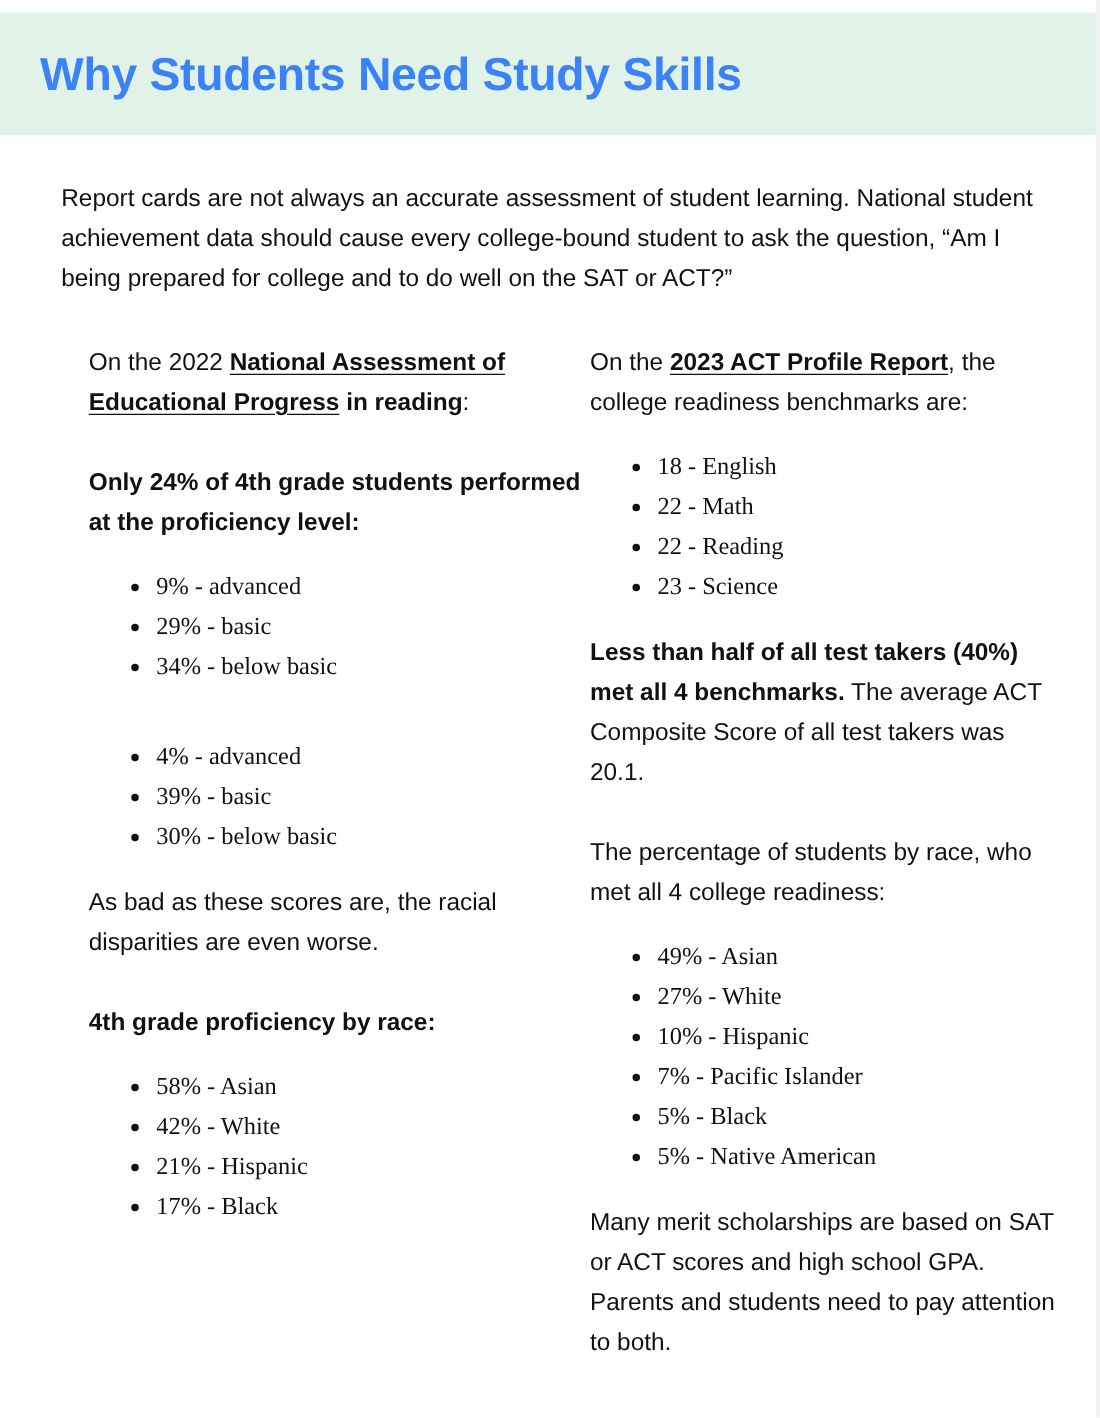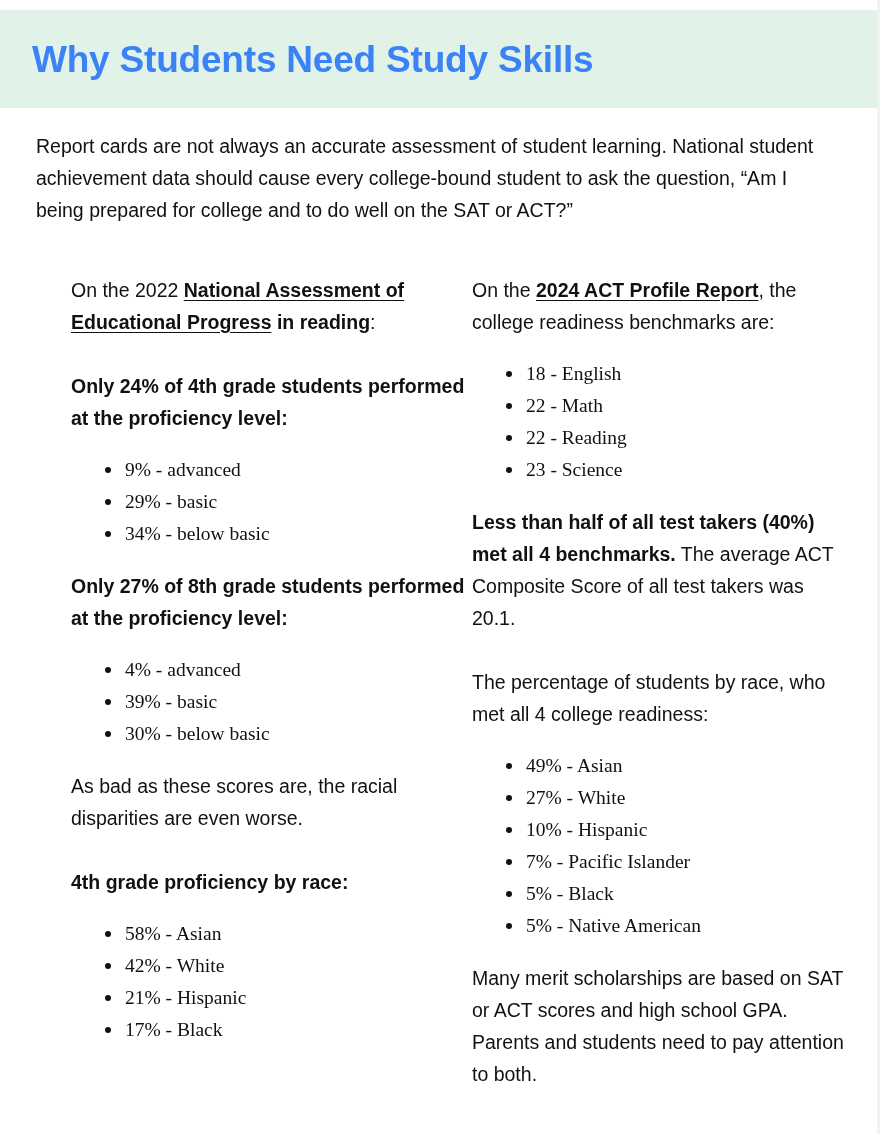--- a/index.html
+++ b/index.html
@@ -42,21 +42,21 @@
       letter-spacing: -0.2px;
       line-height: 44px;
     }
     .intro {
       position: absolute;
       left: 32px;
       top: 126px;
       width: 800px;
       font-size: 19.5px;
       line-height: 32px;
-      margin: 4px;
+      margin: 17px;
     }
     .col {
       position: absolute;
       top: 274px;
       font-size: 19.5px;
       line-height: 32px;
     }
     .col-left { left: 32px; width: 400px; margin-left: 39px; }
     .col-right { left: 472px; width: 380px; }
     .col p { margin: 0; }
@@ -106,21 +106,20 @@
   </p>
   <div class="gap-lg"></div>
   <p class="bold">Only 24% of 4th grade students performed at the proficiency level:</p>
   <div class="gap-md"></div>
   <ul>
     <li><span class="bullet"></span><span>9% - advanced</span></li>
     <li><span class="bullet"></span><span>29% - basic</span></li>
     <li><span class="bullet"></span><span>34% - below basic</span></li>
   </ul>
   <div class="gap-md"></div>
-  <p class="bold">Only 27% of 8th grade students performed at the proficiency level:</p>
   <div class="gap-md"></div>
   <ul>
     <li><span class="bullet"></span><span>4% - advanced</span></li>
     <li><span class="bullet"></span><span>39% - basic</span></li>
     <li><span class="bullet"></span><span>30% - below basic</span></li>
   </ul>
   <div class="gap-md"></div>
   <p>As bad as these scores are, the racial disparities are even worse.</p>
   <div class="gap-lg"></div>
   <p class="bold">4th grade proficiency by race:</p>
@@ -128,21 +127,21 @@
   <ul>
     <li><span class="bullet"></span><span>58% - Asian</span></li>
     <li><span class="bullet"></span><span>42% - White</span></li>
     <li><span class="bullet"></span><span>21% - Hispanic</span></li>
     <li><span class="bullet"></span><span>17% - Black</span></li>
   </ul>
 </div>
 
 <div class="col col-right">
   <p>
-    <span>On the </span><a class="link">2024 ACT Profile Report</a><span>, the college readiness benchmarks are:</span>
+    <span>On the </span><a class="link">2023 ACT Profile Report</a><span>, the college readiness benchmarks are:</span>
   </p>
   <div class="gap-md"></div>
   <ul>
     <li><span class="bullet"></span><span>18 - English</span></li>
     <li><span class="bullet"></span><span>22 - Math</span></li>
     <li><span class="bullet"></span><span>22 - Reading</span></li>
     <li><span class="bullet"></span><span>23 - Science</span></li>
   </ul>
   <div class="gap-md"></div>
   <p>

